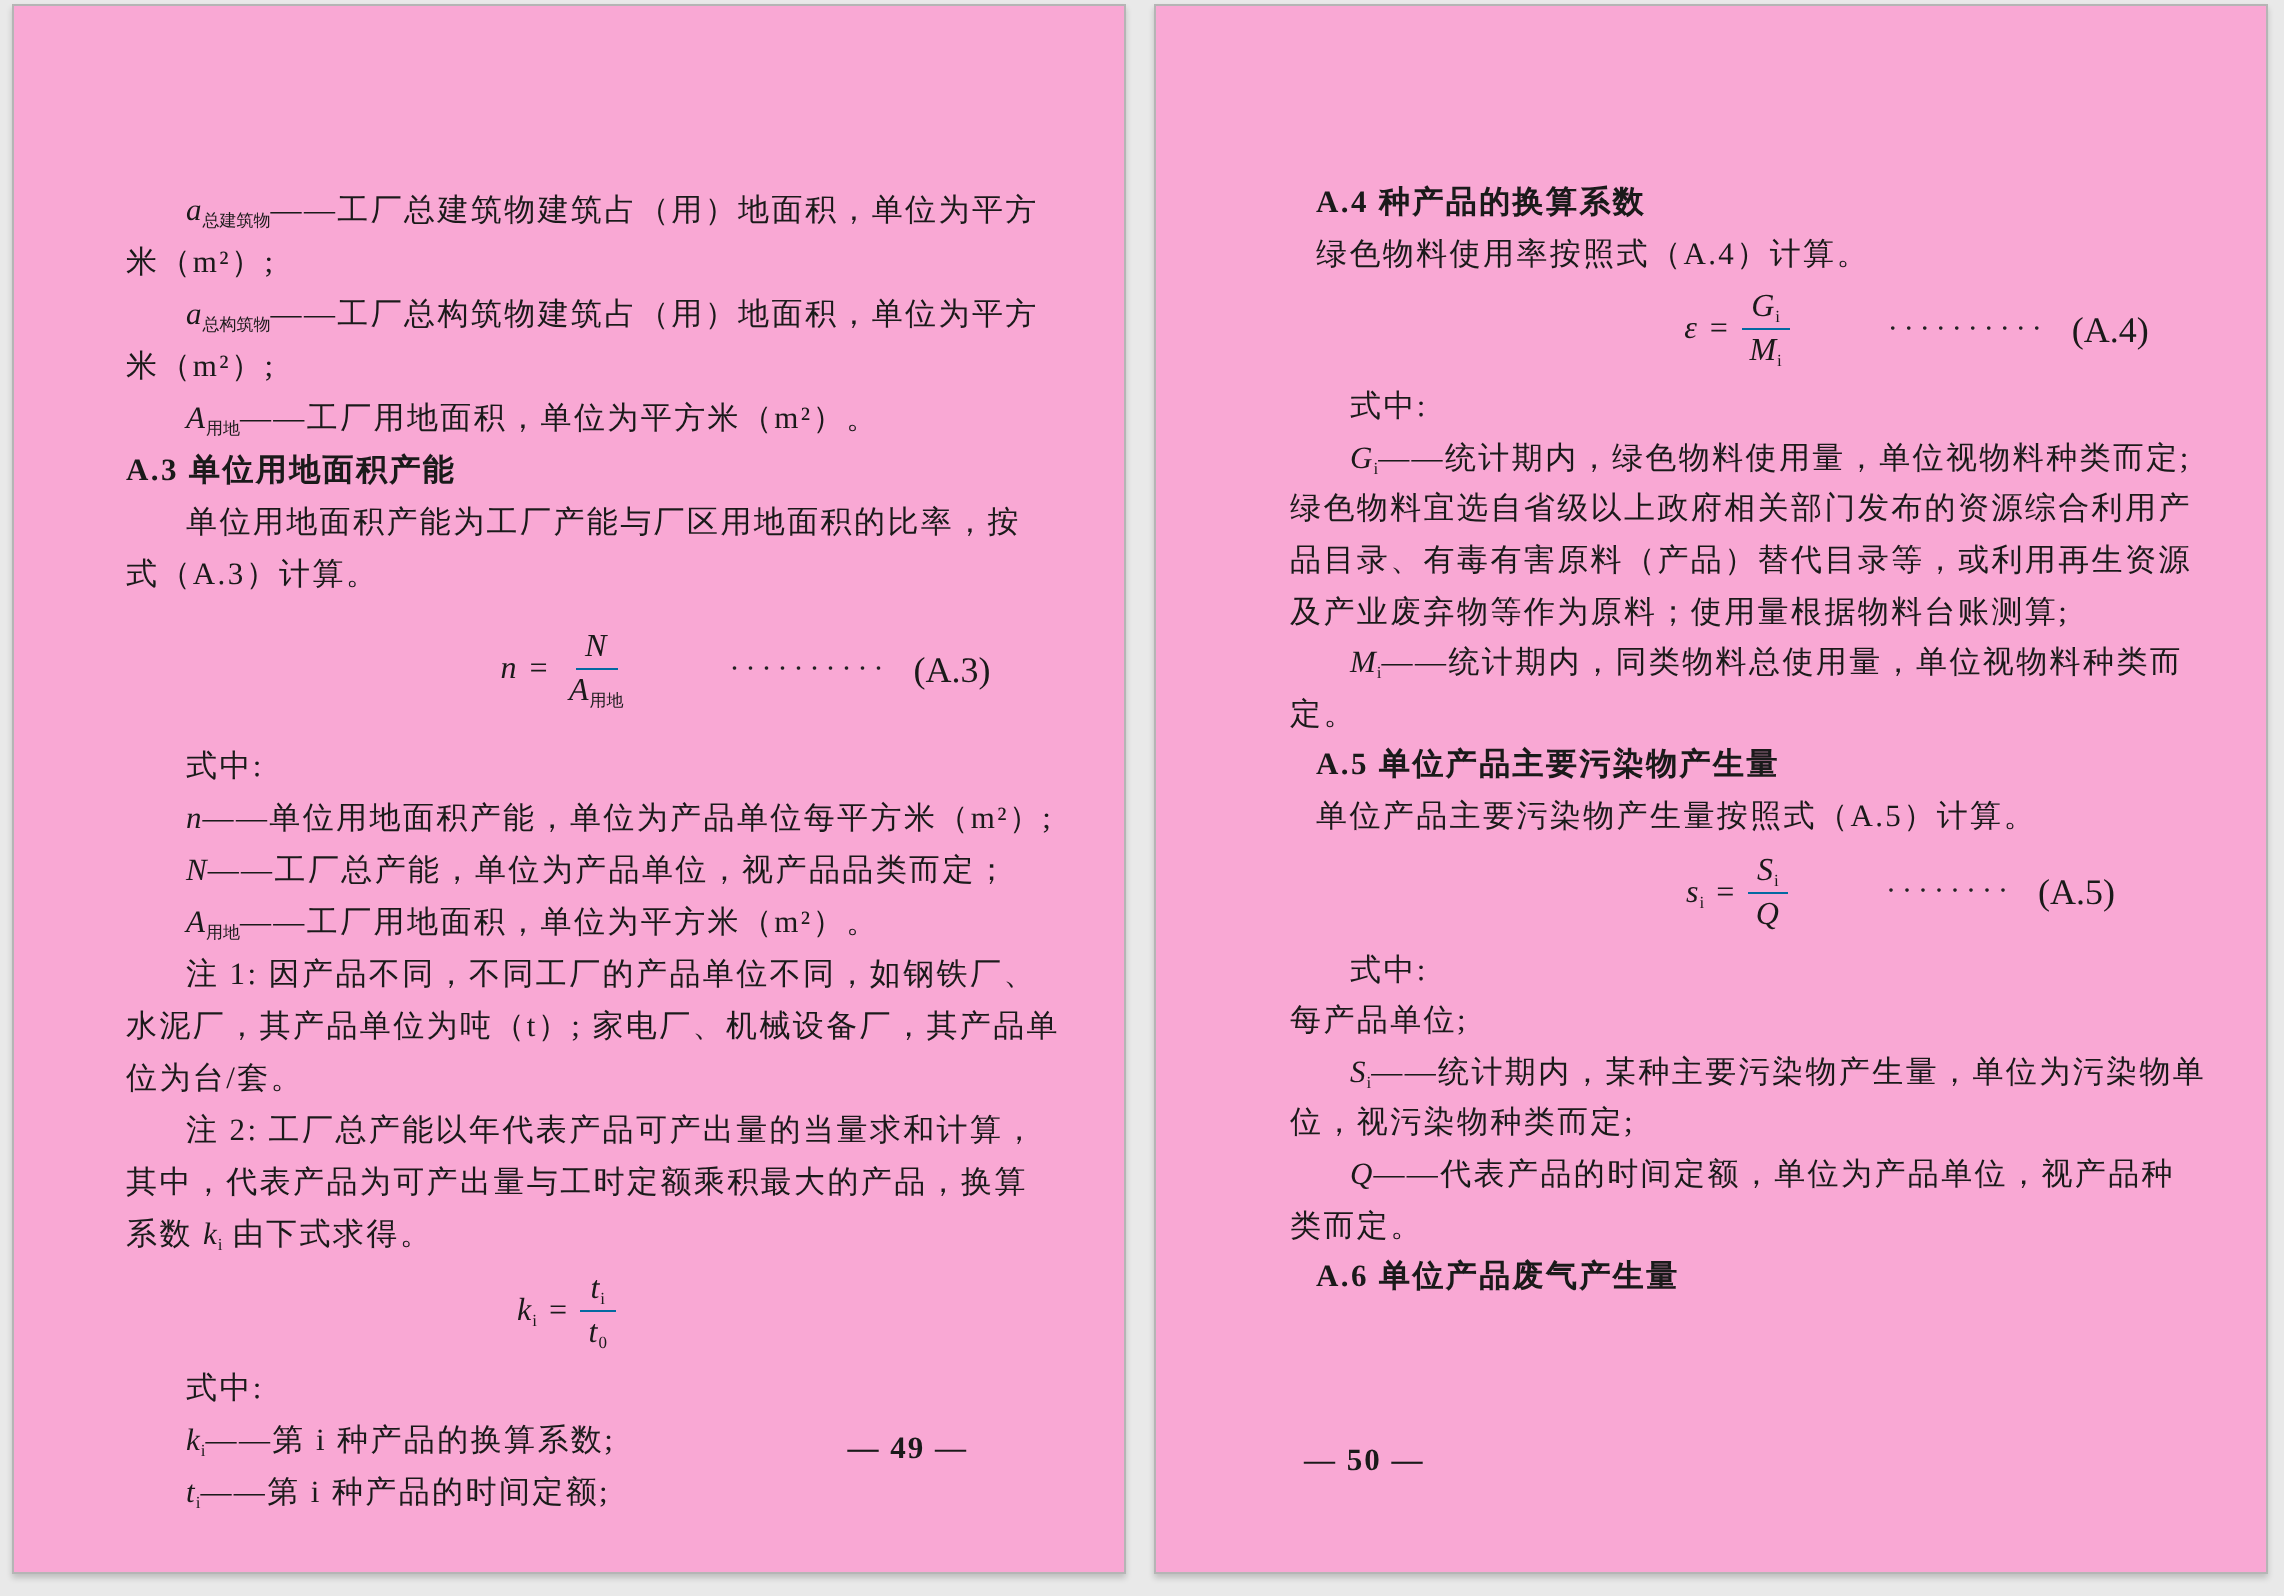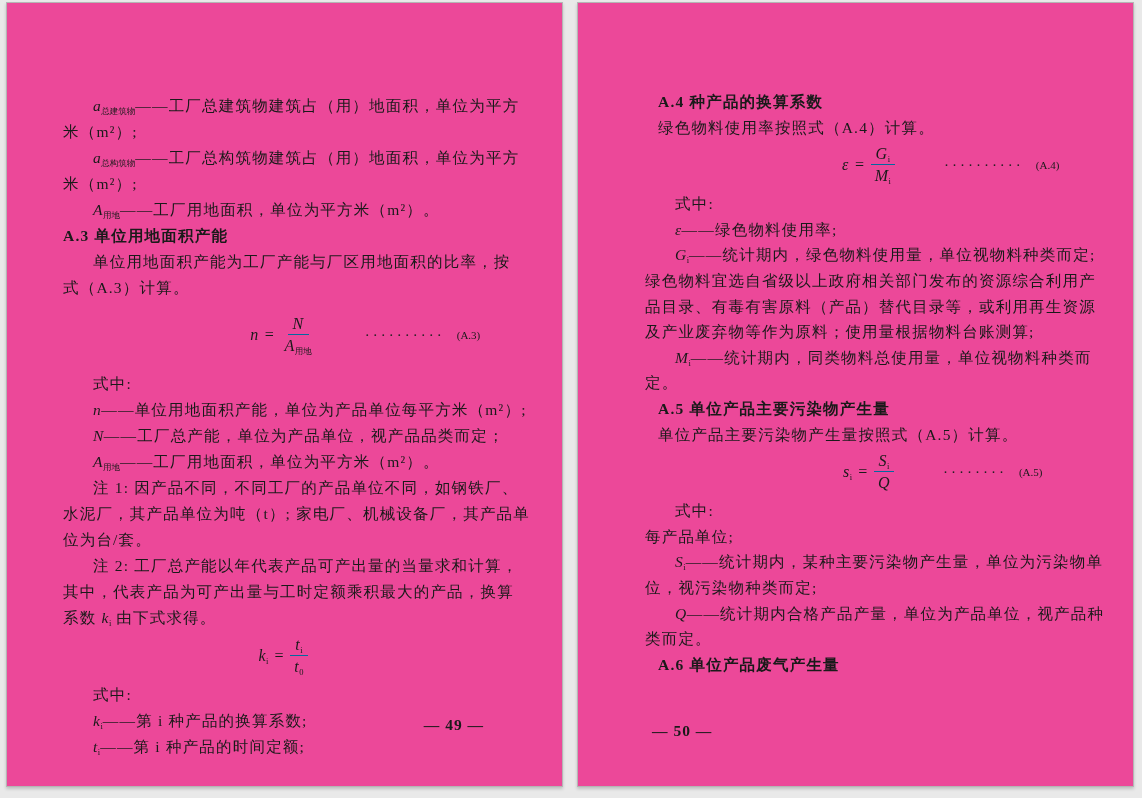--- a/index.html
+++ b/index.html
@@ -11,21 +11,21 @@
     overflow:hidden;
   }
   .spread{
     display:flex;
     gap:14px;
     padding:2px 0 0 6px;
   }
   .page{
     width:557px;height:785px;
     box-sizing:border-box;
-    background:#ec4899;
+    background:#f9a8d4;
     border:1px solid #b5b5b5;
     box-shadow:0 2px 3px rgba(0,0,0,0.18);
     position:relative;
     overflow:hidden;
   }
   .content-left{padding:90px 58px 0 56px;}
   .content-right{padding:86px 40px 0 67px;}
   .line{
     font-size:15.5px;
     line-height:26px;
@@ -74,21 +74,21 @@
   .frac .num{display:block;padding:0 5px 0 5px;border-bottom:1px solid #0369a1;}
   .frac .den{display:block;padding:1px 5px 0 5px;}
   .fright{
     display:flex;
     align-items:center;
     gap:12px;
     padding-left:48px;
     font-style:normal;
   }
   .fdots{letter-spacing:3px;font-size:15px;color:#222;}
-  .flabel{font-size:11px;}
+  .flabel{font-size:18px;}
   .page-number{
     position:absolute;
     font-size:15.5px;
     letter-spacing:1px;
     font-weight:bold;
   }
   .pn-left{bottom:52px;right:78px;}
   .pn-right{bottom:46px;left:74px;}
 </style>
 </head>
@@ -178,21 +178,20 @@
             <span class="den"><span class="var">M</span><sub class="s">i</sub></span>
           </span>
         </span>
         <span class="fright">
           <span class="fdots">··········</span>
           <span class="flabel">(A.4)</span>
         </span>
       </div>
 
       <div class="line ind2">式中:</div>
-      <div class="line ind2"><span class="var">ε</span><span>——绿色物料使用率;</span></div>
       <div class="line ind2"><span class="var">G</span><sub class="s">i</sub><span>——统计期内，绿色物料使用量，单位视物料种类而定;</span></div>
       <div class="line">绿色物料宜选自省级以上政府相关部门发布的资源综合利用产</div>
       <div class="line">品目录、有毒有害原料（产品）替代目录等，或利用再生资源</div>
       <div class="line">及产业废弃物等作为原料；使用量根据物料台账测算;</div>
       <div class="line ind2"><span class="var">M</span><sub class="s">i</sub><span>——统计期内，同类物料总使用量，单位视物料种类而</span></div>
       <div class="line">定。</div>
 
       <div class="line heading ind1">A.5 单位产品主要污染物产生量</div>
       <div class="line ind1">单位产品主要污染物产生量按照式（A.5）计算。</div>
 
@@ -209,21 +208,21 @@
         <span class="fright">
           <span class="fdots">········</span>
           <span class="flabel">(A.5)</span>
         </span>
       </div>
 
       <div class="line ind2">式中:</div>
       <div class="line">每产品单位;</div>
       <div class="line ind2"><span class="var">S</span><sub class="s">i</sub><span>——统计期内，某种主要污染物产生量，单位为污染物单</span></div>
       <div class="line">位，视污染物种类而定;</div>
-      <div class="line ind2"><span class="var">Q</span><span>——统计期内合格产品产量，单位为产品单位，视产品种</span></div>
+      <div class="line ind2"><span class="var">Q</span><span>——代表产品的时间定额，单位为产品单位，视产品种</span></div>
       <div class="line">类而定。</div>
 
       <div class="line heading ind1">A.6 单位产品废气产生量</div>
 
     </div>
     <div class="page-number pn-right">— 50 —</div>
   </div>
 
 </div>
 

